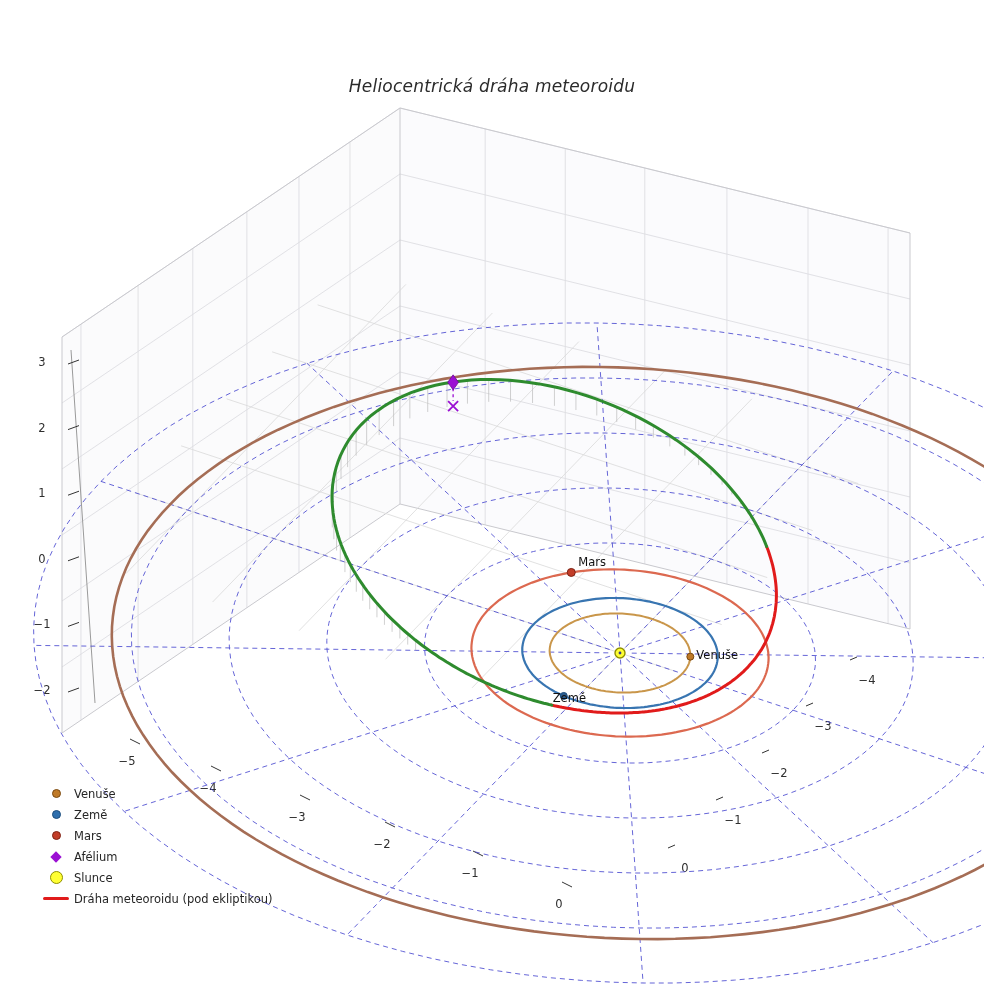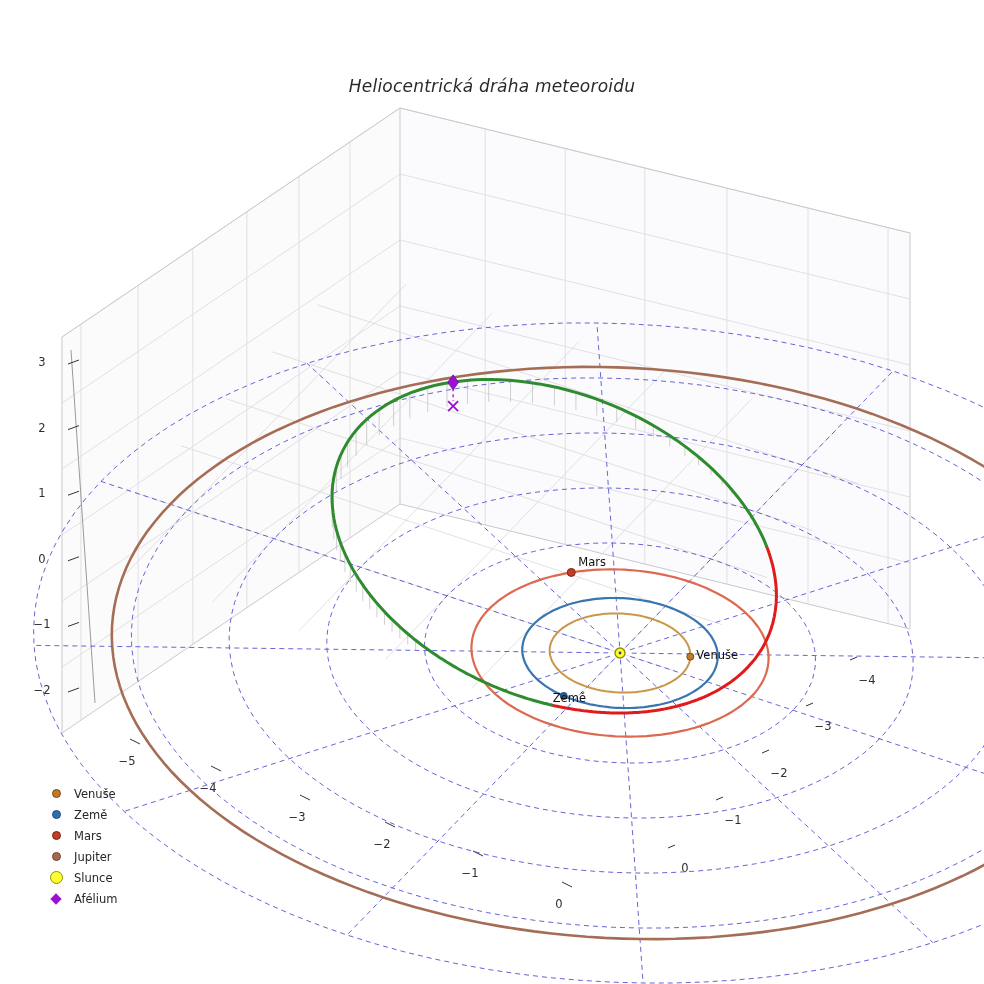--- a/index.html
+++ b/index.html
@@ -215,30 +215,30 @@
         <span class="lg-label">Země</span>
       </div>
       <div class="lg-row">
         <span class="lg-swatch">
           <span class="sw-dot" style="background: rgb(194, 61, 40); border: 1px solid rgb(125, 35, 21);"></span>
         </span>
         <span class="lg-label">Mars</span>
       </div>
       <div class="lg-row">
         <span class="lg-swatch">
-          <span class="sw-dot" style="background: rgb(165, 105, 79); border: 1px solid rgb(110, 68, 51);"></span>
-        </span>
-        <span class="lg-label">Jupiter</span>
+          <span class="sw-diamond" style="background: rgb(155, 16, 211);"></span>
+        </span>
+        <span class="lg-label">Afélium</span>
       </div>
       <div class="lg-row">
         <span class="lg-swatch">
           <span class="sw-dot-large" style="background: rgb(255, 255, 51); border: 1.5px solid rgb(143, 143, 0);"></span>
         </span>
         <span class="lg-label">Slunce</span>
       </div>
       <div class="lg-row">
         <span class="lg-swatch">
-          <span class="sw-diamond" style="background: rgb(155, 16, 211);"></span>
-        </span>
-        <span class="lg-label">Afélium</span>
+          <span class="sw-line" style="background: rgb(225, 27, 27);"></span>
+        </span>
+        <span class="lg-label">Dráha meteoroidu (pod ekliptikou)</span>
       </div>
     </div>
 </div>
 
 </body></html>

